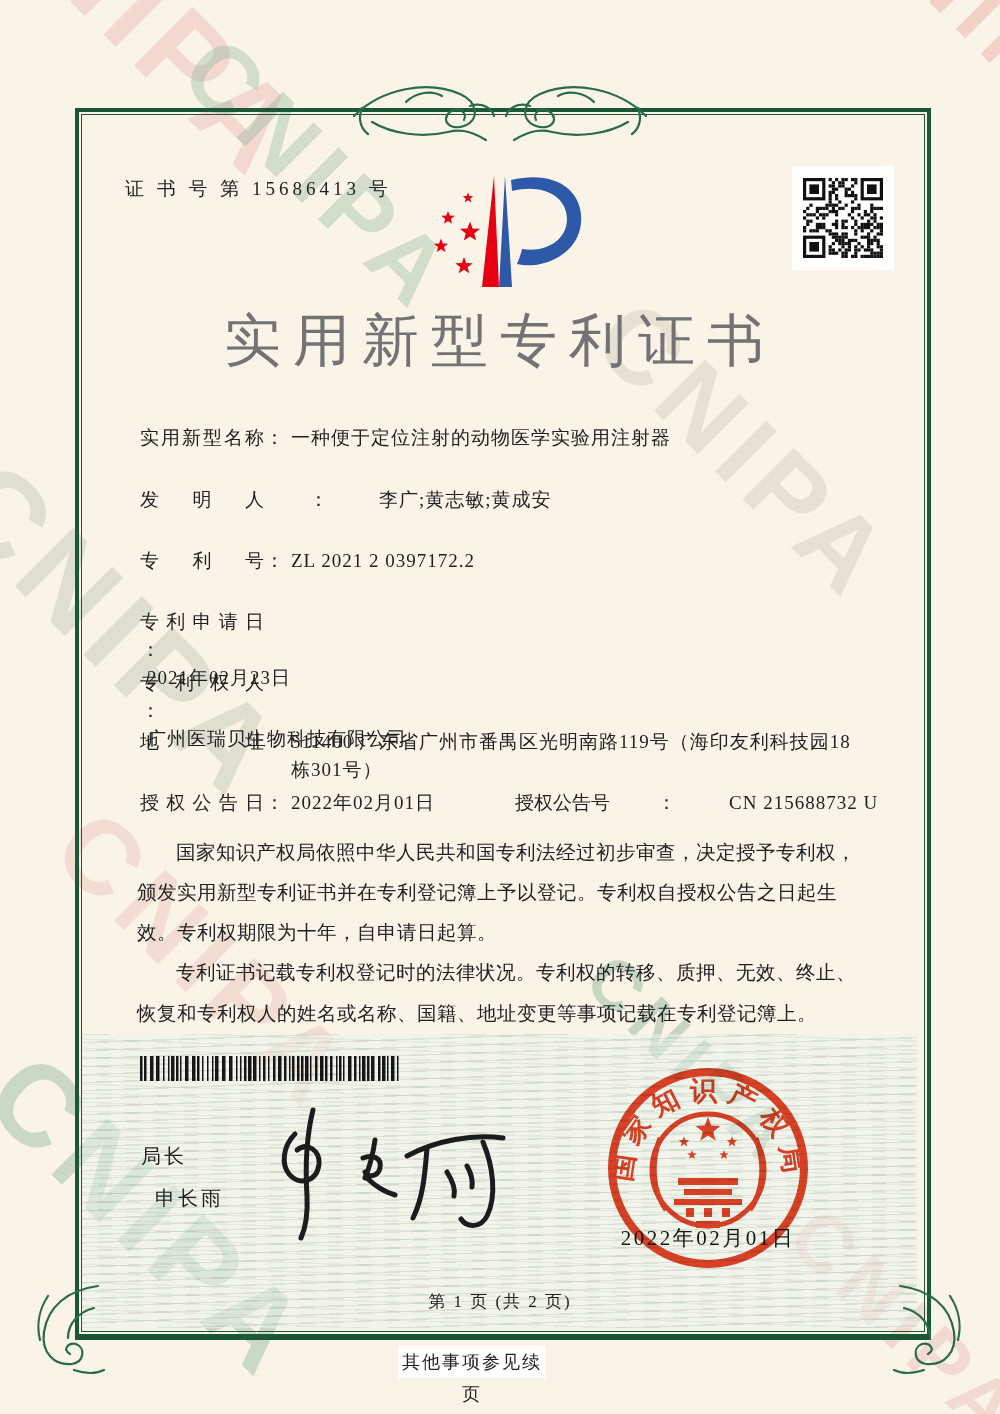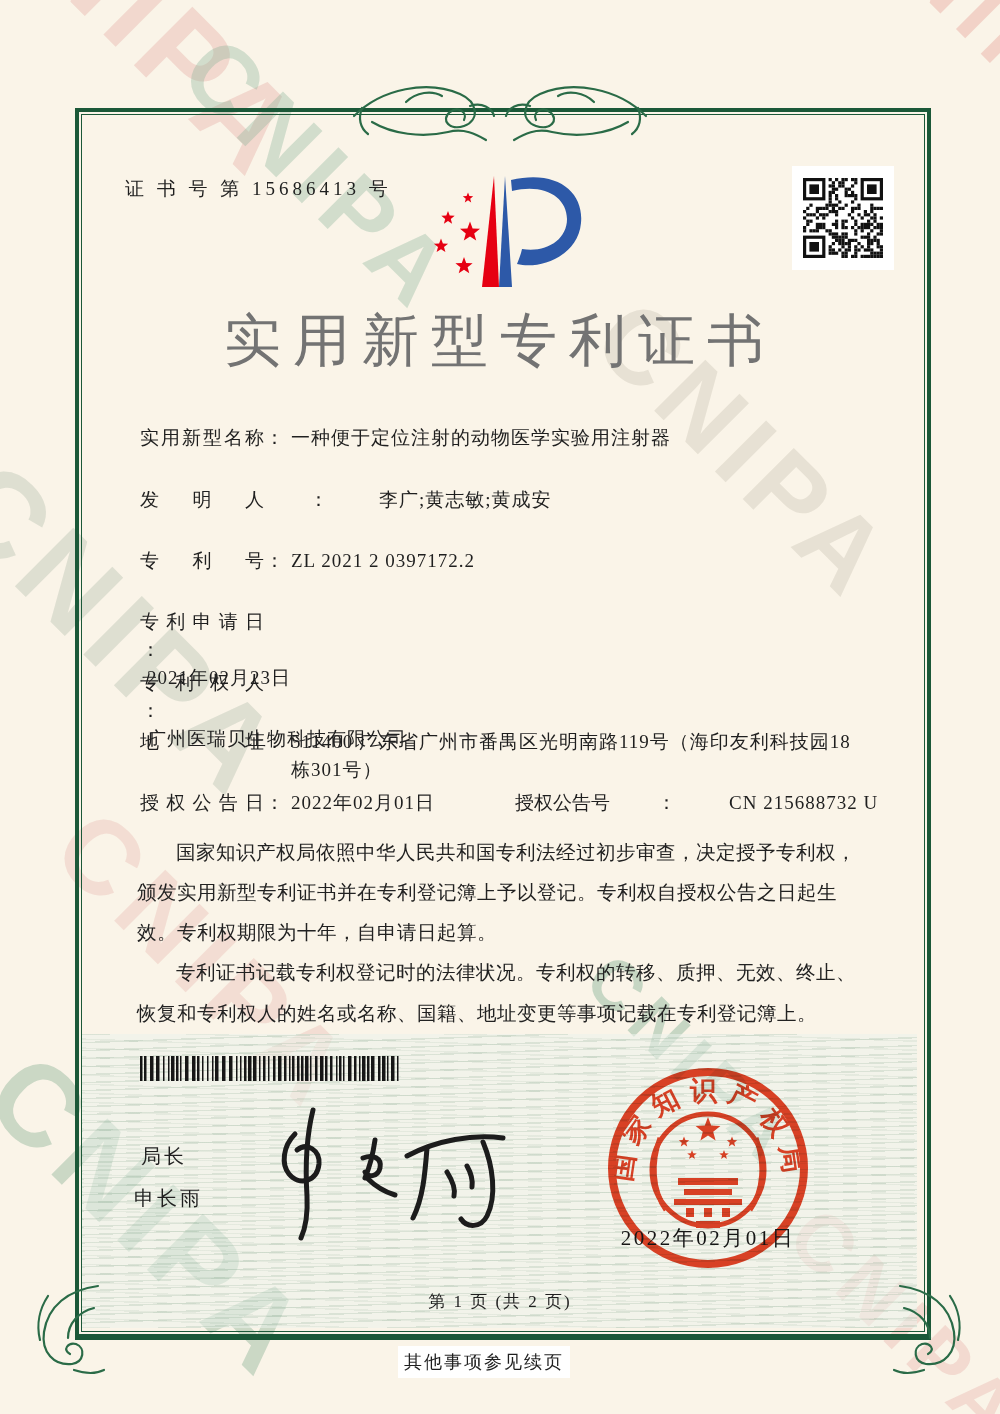--- a/index.html
+++ b/index.html
@@ -63,30 +63,30 @@
   .r-filing{top:608px;flex-direction:column;} .r-patentee{top:669px;flex-direction:column;} .r-addr{top:728px;} .r-grant{top:789px;}
   
   .body-text{
     position:absolute; left:137px; top:833px; width:732px; z-index:3;
     font-size:19.5px; line-height:2.06; letter-spacing:.5px; color:#222;
   }
   .body-text p{margin:0; text-indent:2em;}
   
   .barcode{position:absolute; left:140px; top:1056px; z-index:3;}
   .director-title{position:absolute; left:141px; top:1143px; font-family:"Liberation Sans",sans-serif; font-size:20px; letter-spacing:3px; z-index:3;}
-  .director-name{position:absolute; left:134px; top:1185px; font-family:"Liberation Sans",sans-serif; font-size:20px; letter-spacing:3px; z-index:3;}
+  .director-name{position:absolute; left:155px; top:1185px; font-family:"Liberation Sans",sans-serif; font-size:20px; letter-spacing:3px; z-index:3;}
   .signature{position:absolute; left:255px; top:1100px; z-index:3;}
   .seal{position:absolute; left:598px; top:1058px; z-index:4; opacity:.93; mix-blend-mode:multiply;}
   .seal-date{
     position:absolute; left:608px; top:1224px; width:200px; text-align:center; z-index:5;
     font-size:21px; letter-spacing:2.5px; color:#151515;
   }
   .page-info{position:absolute; left:0; top:1290px; width:100%; text-align:center; font-size:17px; letter-spacing:2px; z-index:3;}
   .footer-note{
-    position:absolute; left:398px; top:1346px; width:172px; height:32px; background:#fff;
+    position:absolute; left:398px; top:1346px; width:148px; height:32px; background:#fff;
     text-align:center; line-height:32px; font-size:18px; letter-spacing:2px; z-index:3;
   }
 </style>
 </head>
 <body>
 
 <div class="page">
 
   <div class="wm wm1">CNIPA</div>
   <div class="wm wm2">CNIPA</div>

